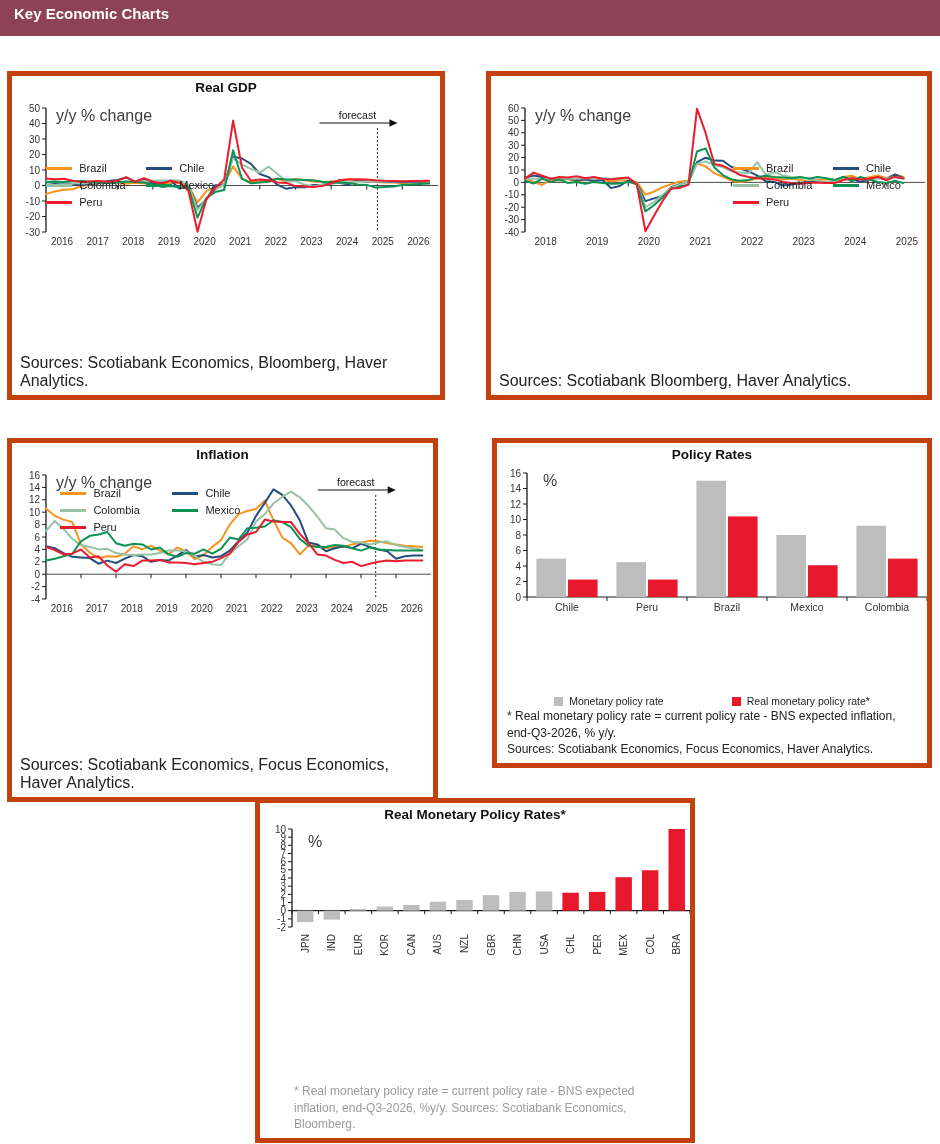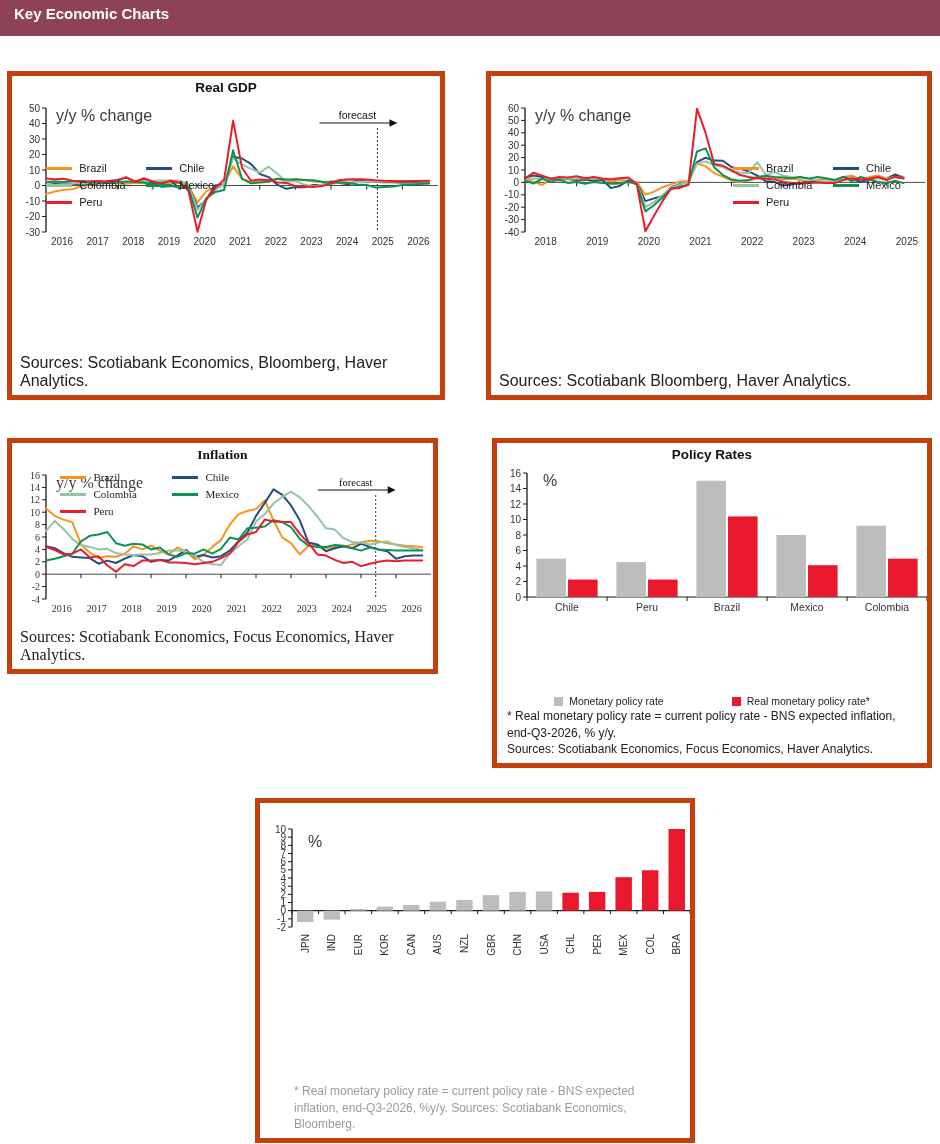--- a/index.html
+++ b/index.html
@@ -3,21 +3,21 @@
 <meta charset="utf-8">
 <style>
   html,body{margin:0;padding:0;}
   body{width:940px;height:1144px;position:relative;background:#fff;
        font-family:"Liberation Sans",sans-serif;color:#222;overflow:hidden;}
   .header{position:absolute;left:0;top:0;width:940px;height:36px;}
   .header-title{display:block;padding-left:14px;line-height:28px;font-size:15px;font-weight:bold;}
   .chart{position:absolute;border:5px solid #c2410c;background:#fff;box-sizing:border-box;}
   #c0{left:7px;top:71px;width:438px;height:329px;}
   #c1{left:486px;top:71px;width:446px;height:329px;}
-  #c2{left:7px;top:438px;width:431px;height:236px;font-family:Liberation Serif, serif;}
+  #c2{left:7px;top:438px;width:431px;height:364px;}
   #c3{left:492px;top:438px;width:440px;height:330px;}
   #c4{left:255px;top:798px;width:440px;height:345px;}
   .chart-title{position:absolute;top:4px;left:0;right:0;text-align:center;
                font-size:13.5px;font-weight:bold;color:#111;white-space:nowrap;}
   .unit{position:absolute;font-size:16px;color:#3d3d3d;}
   svg.plot{position:absolute;left:0;right:0;display:block;}
   #c0 svg.plot,#c2 svg.plot{top:22px;bottom:24px;width:100%;}
   #c1 svg.plot{top:22px;bottom:24px;width:100%;}
   #c3 svg.plot{top:22px;bottom:86px;width:100%;}
   #c4 svg.plot{top:20px;bottom:44px;width:100%;}
@@ -333,20 +333,21 @@
         <span>Real monetary policy rate*</span>
       </div>
     </div>
   <div class="footnote">
     <div>* Real monetary policy rate = current policy rate - BNS expected inflation, end-Q3-2026, % y/y.</div>
     <div>Sources: Scotiabank Economics, Focus Economics, Haver Analytics.</div>
   </div>
 </div>
 
 <div class="chart" id="c4">
+  <div class="chart-title">Real Monetary Policy Rates*</div>
   <div class="unit" style="left:48px;top:30px">%</div>
   <svg class="plot">
       <line x1="32" y1="6" x2="32" y2="104" stroke="#1A1A1A" stroke-width="1.3"></line>
       <line x1="28" y1="104" x2="32" y2="104" stroke="#1A1A1A" stroke-width="1"></line>
       <text x="26" y="107.5" text-anchor="end" font-size="10" fill="#333333">-2</text>
       <line x1="28" y1="95.83333333333333" x2="32" y2="95.83333333333333" stroke="#1A1A1A" stroke-width="1"></line>
       <text x="26" y="99.33333333333333" text-anchor="end" font-size="10" fill="#333333">-1</text>
       <line x1="28" y1="87.66666666666667" x2="32" y2="87.66666666666667" stroke="#1A1A1A" stroke-width="1"></line>
       <text x="26" y="91.16666666666667" text-anchor="end" font-size="10" fill="#333333">0</text>
       <line x1="28" y1="79.5" x2="32" y2="79.5" stroke="#1A1A1A" stroke-width="1"></line>

